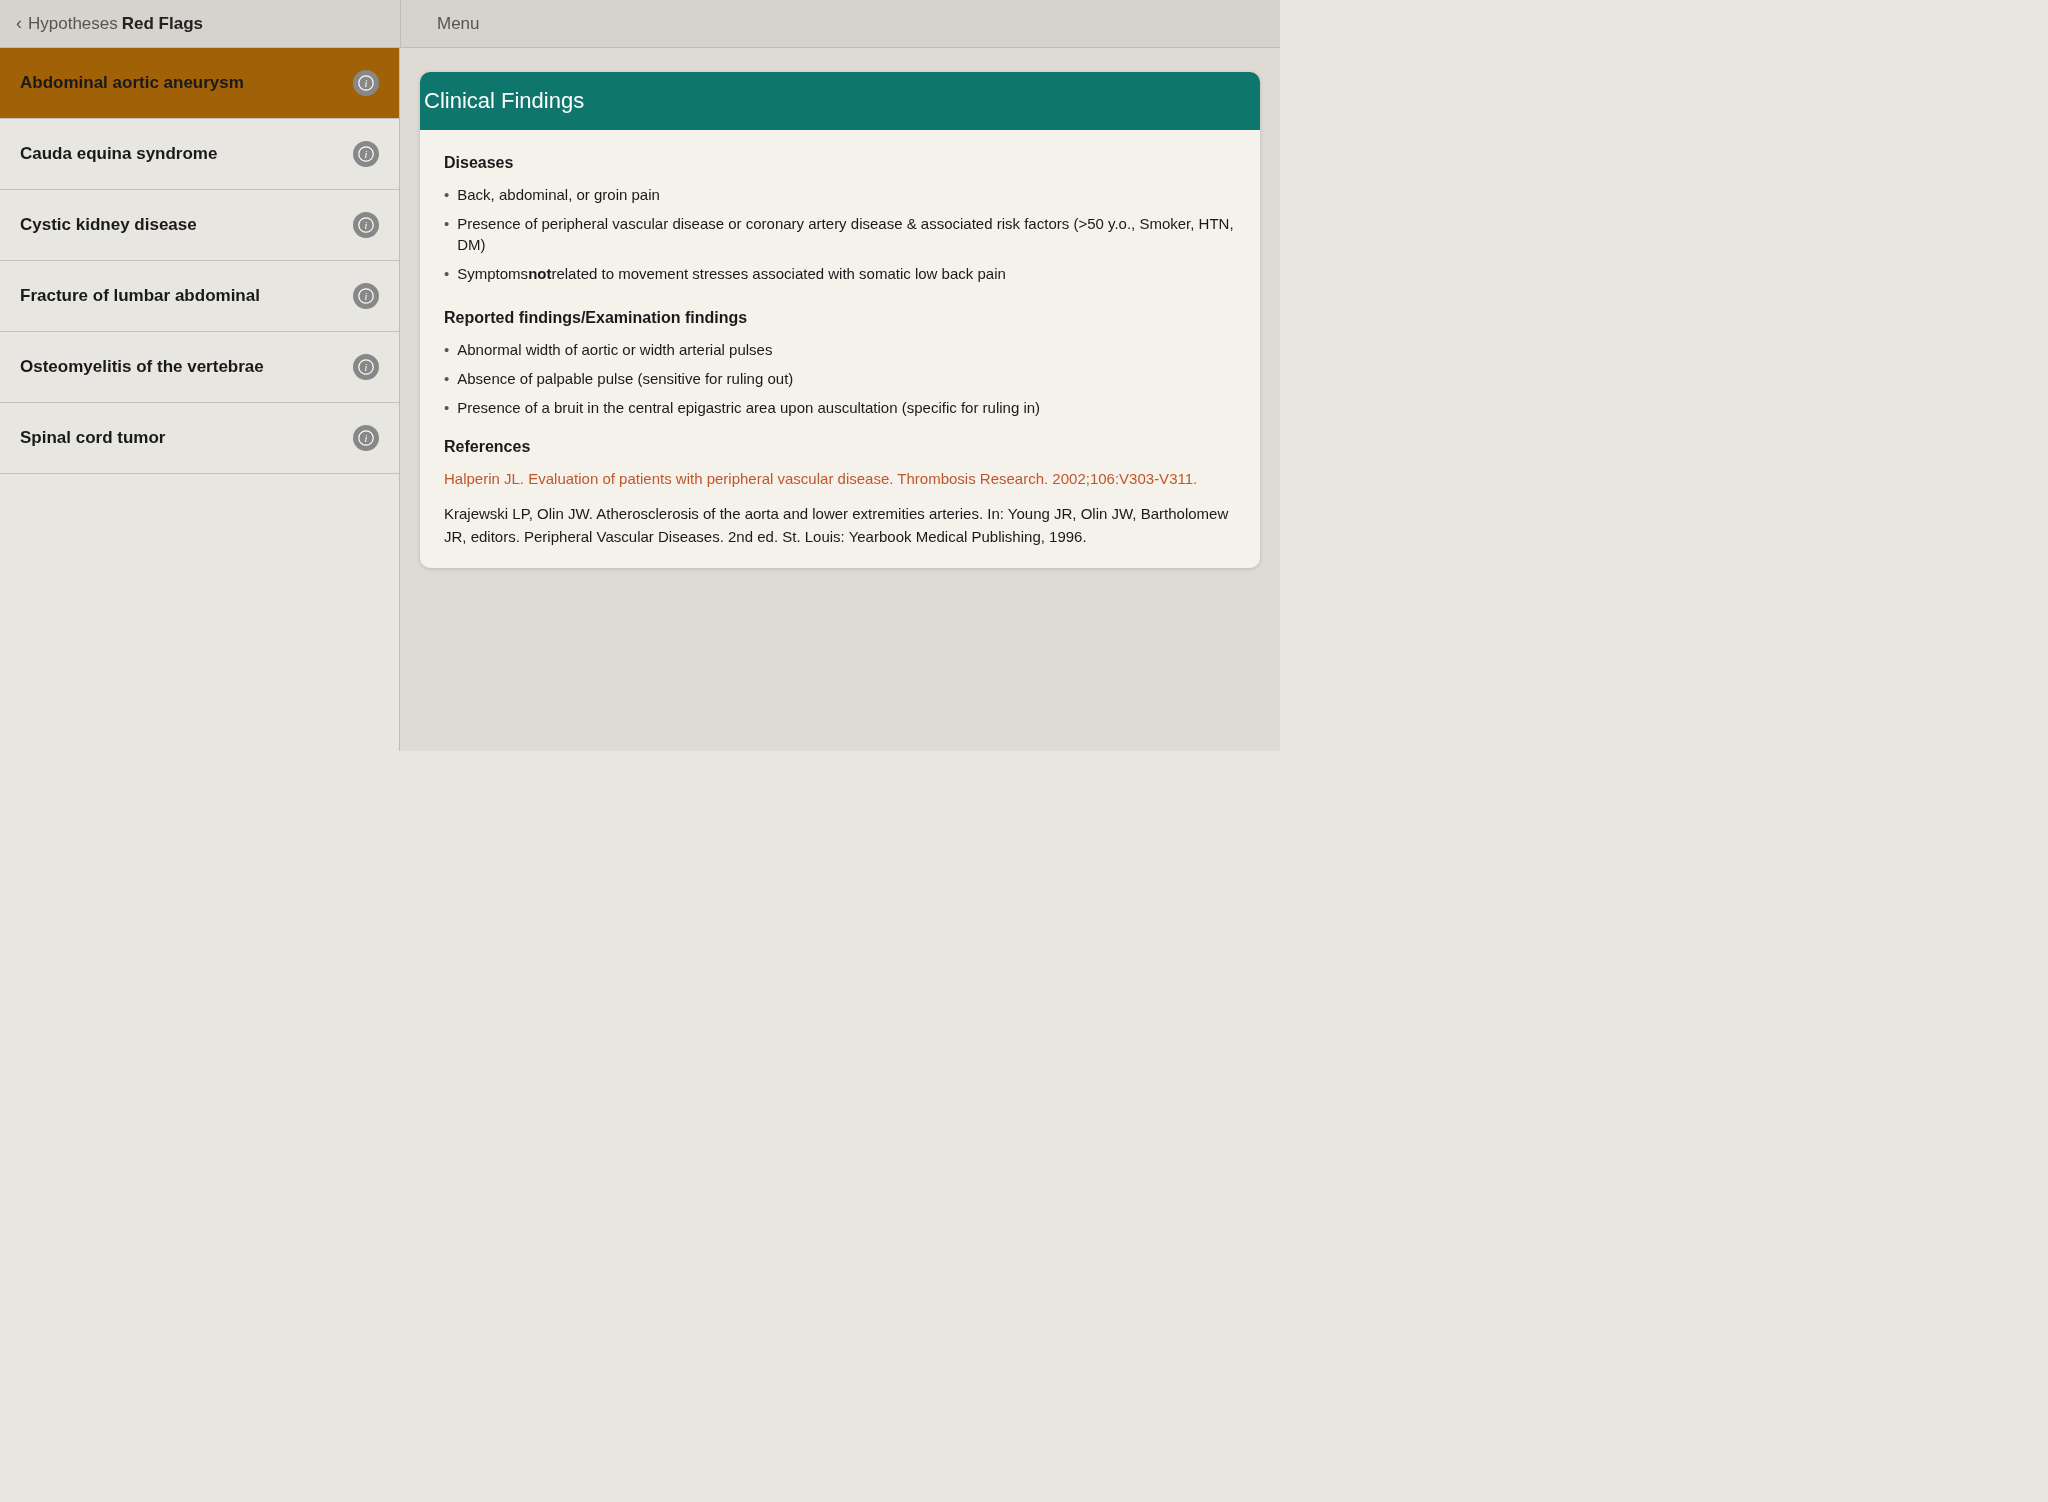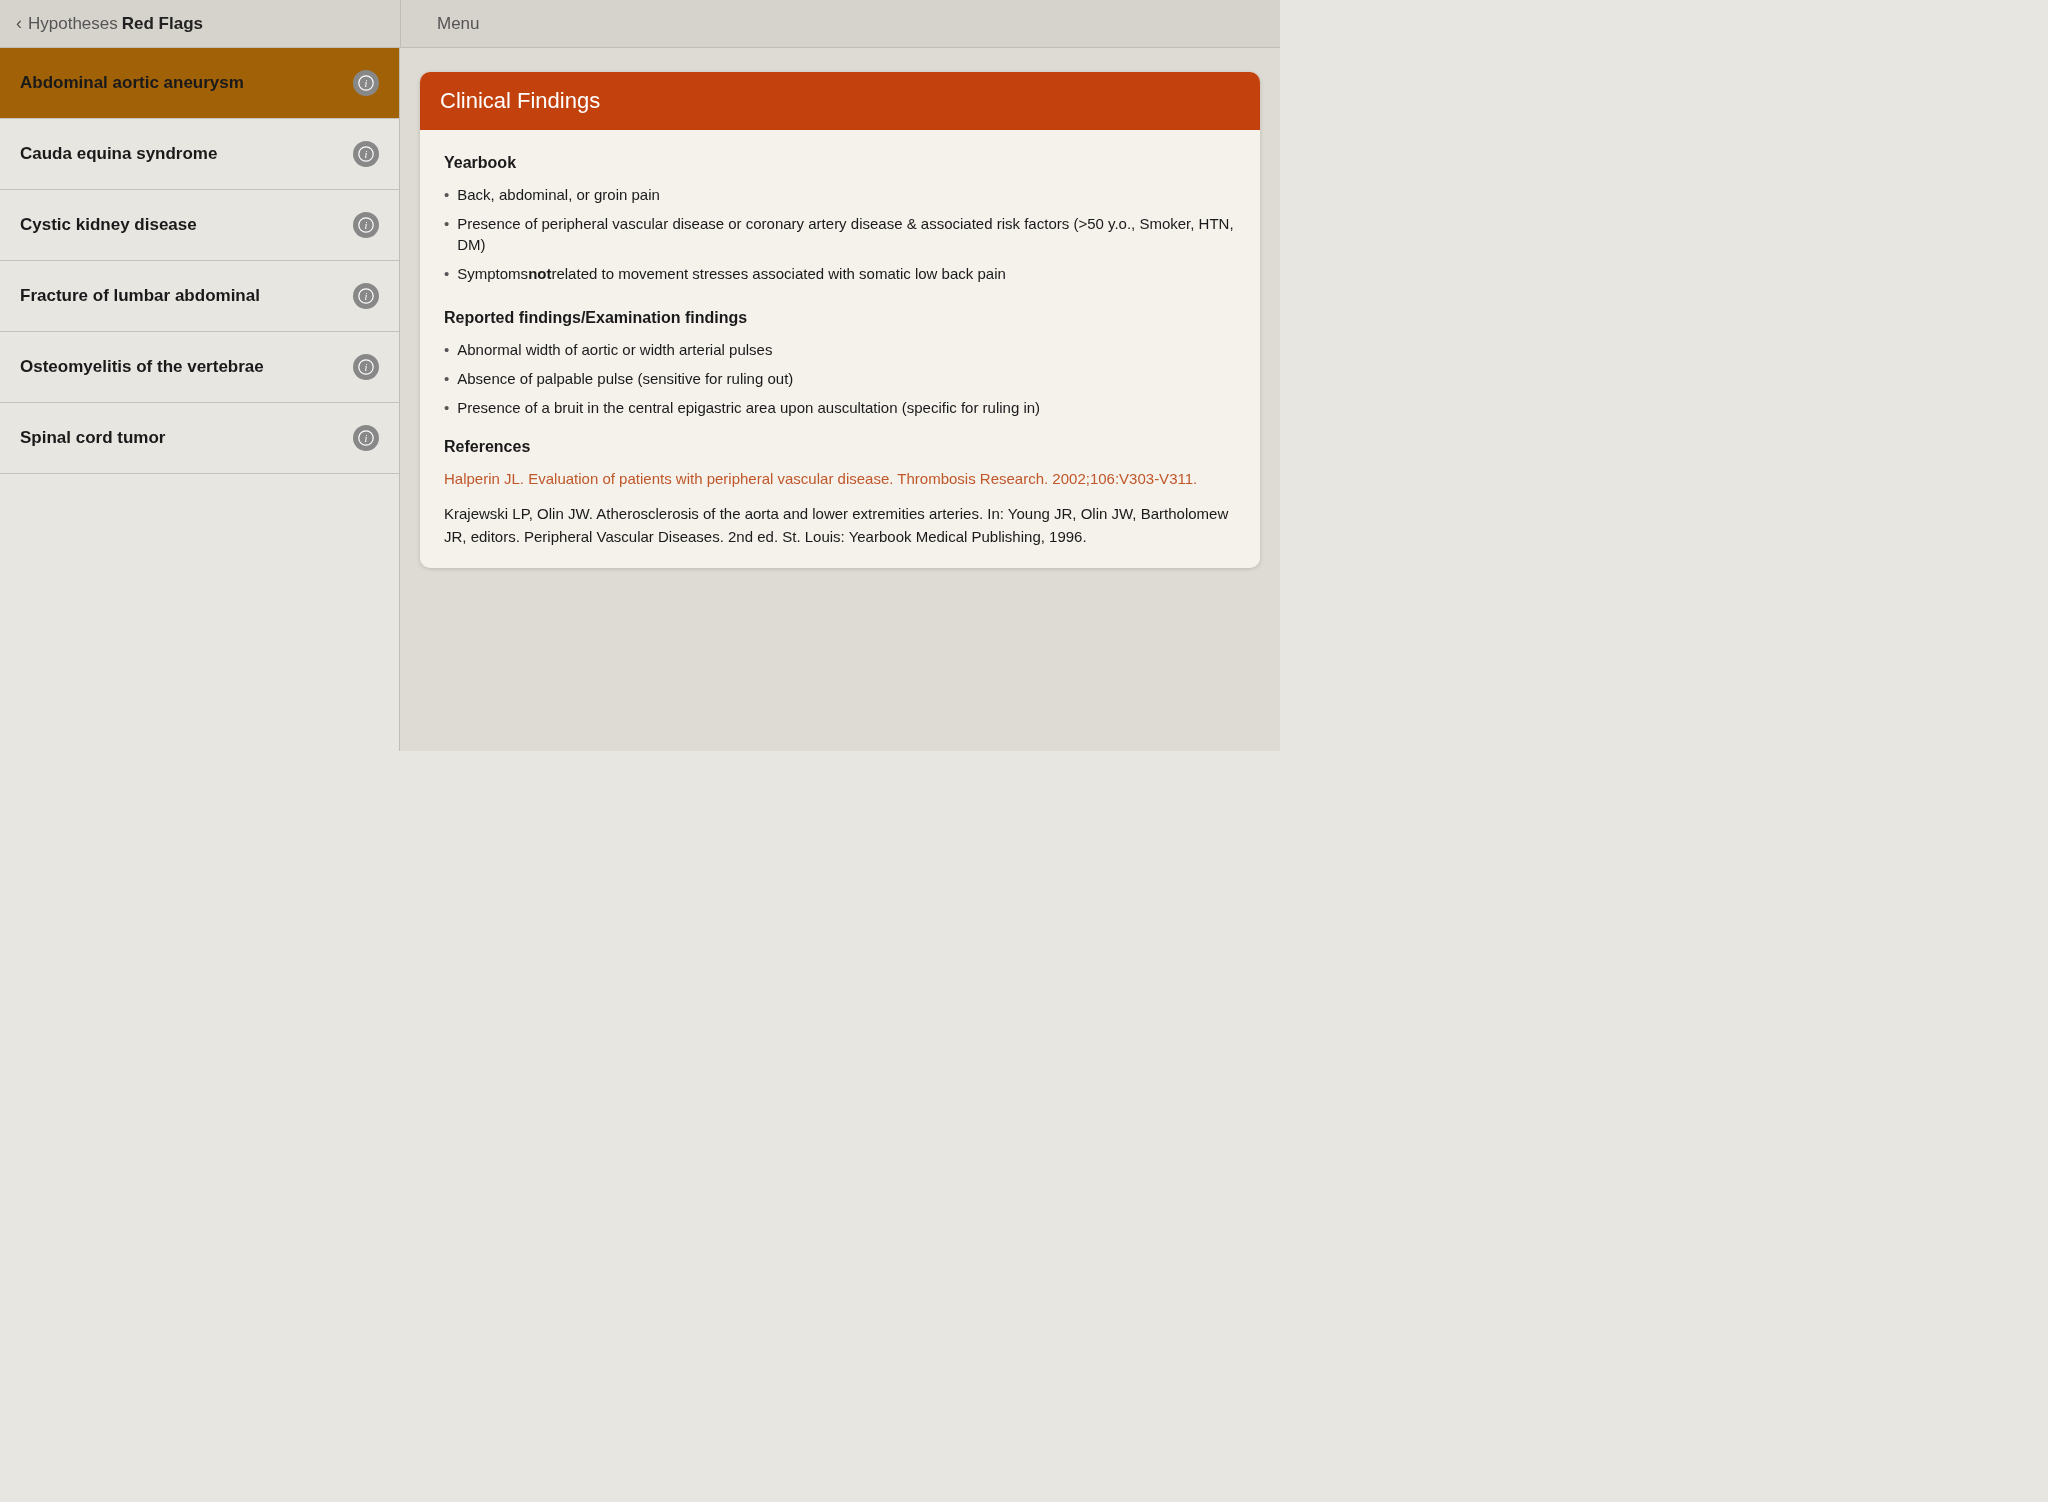--- a/index.html
+++ b/index.html
@@ -115,22 +115,22 @@
       overflow-y: auto;
       background: #dedad4;
     }
     .clinical-card {
       background: #f5f2ec;
       border-radius: 10px;
       overflow: hidden;
       box-shadow: 0 1px 4px rgba(0,0,0,0.15);
     }
     .card-header {
-      background: #c2410c;
-      padding: 16px 20px;
+      background: #0f766e;
+      padding: 16px 4px;
     }
     .card-header-title {
       color: #fff;
       font-size: 22px;
       font-weight: 400;
     }
     .card-body {
       padding: 20px 24px;
     }
     .section-title {
@@ -263,21 +263,21 @@
 
   <div class="content-area">
     <div class="clinical-card">
 
       <div class="card-header">
         <span class="card-header-title">Clinical Findings</span>
       </div>
 
       <div class="card-body">
 
-        <div class="section-title">Yearbook</div>
+        <div class="section-title">Diseases</div>
         <ul class="bullet-list">
           <li>Back, abdominal, or groin pain</li>
           <li>Presence of peripheral vascular disease or coronary artery disease &amp; associated risk factors (&gt;50 y.o., Smoker, HTN, DM)</li>
           <li>Symptoms <strong class="bold-text">not</strong> related to movement stresses associated with somatic low back pain</li>
         </ul>
 
         <div class="section-title">Reported findings/Examination findings</div>
         <ul class="bullet-list">
           <li>Abnormal width of aortic or width arterial pulses</li>
           <li>Absence of palpable pulse (sensitive for ruling out)</li>

